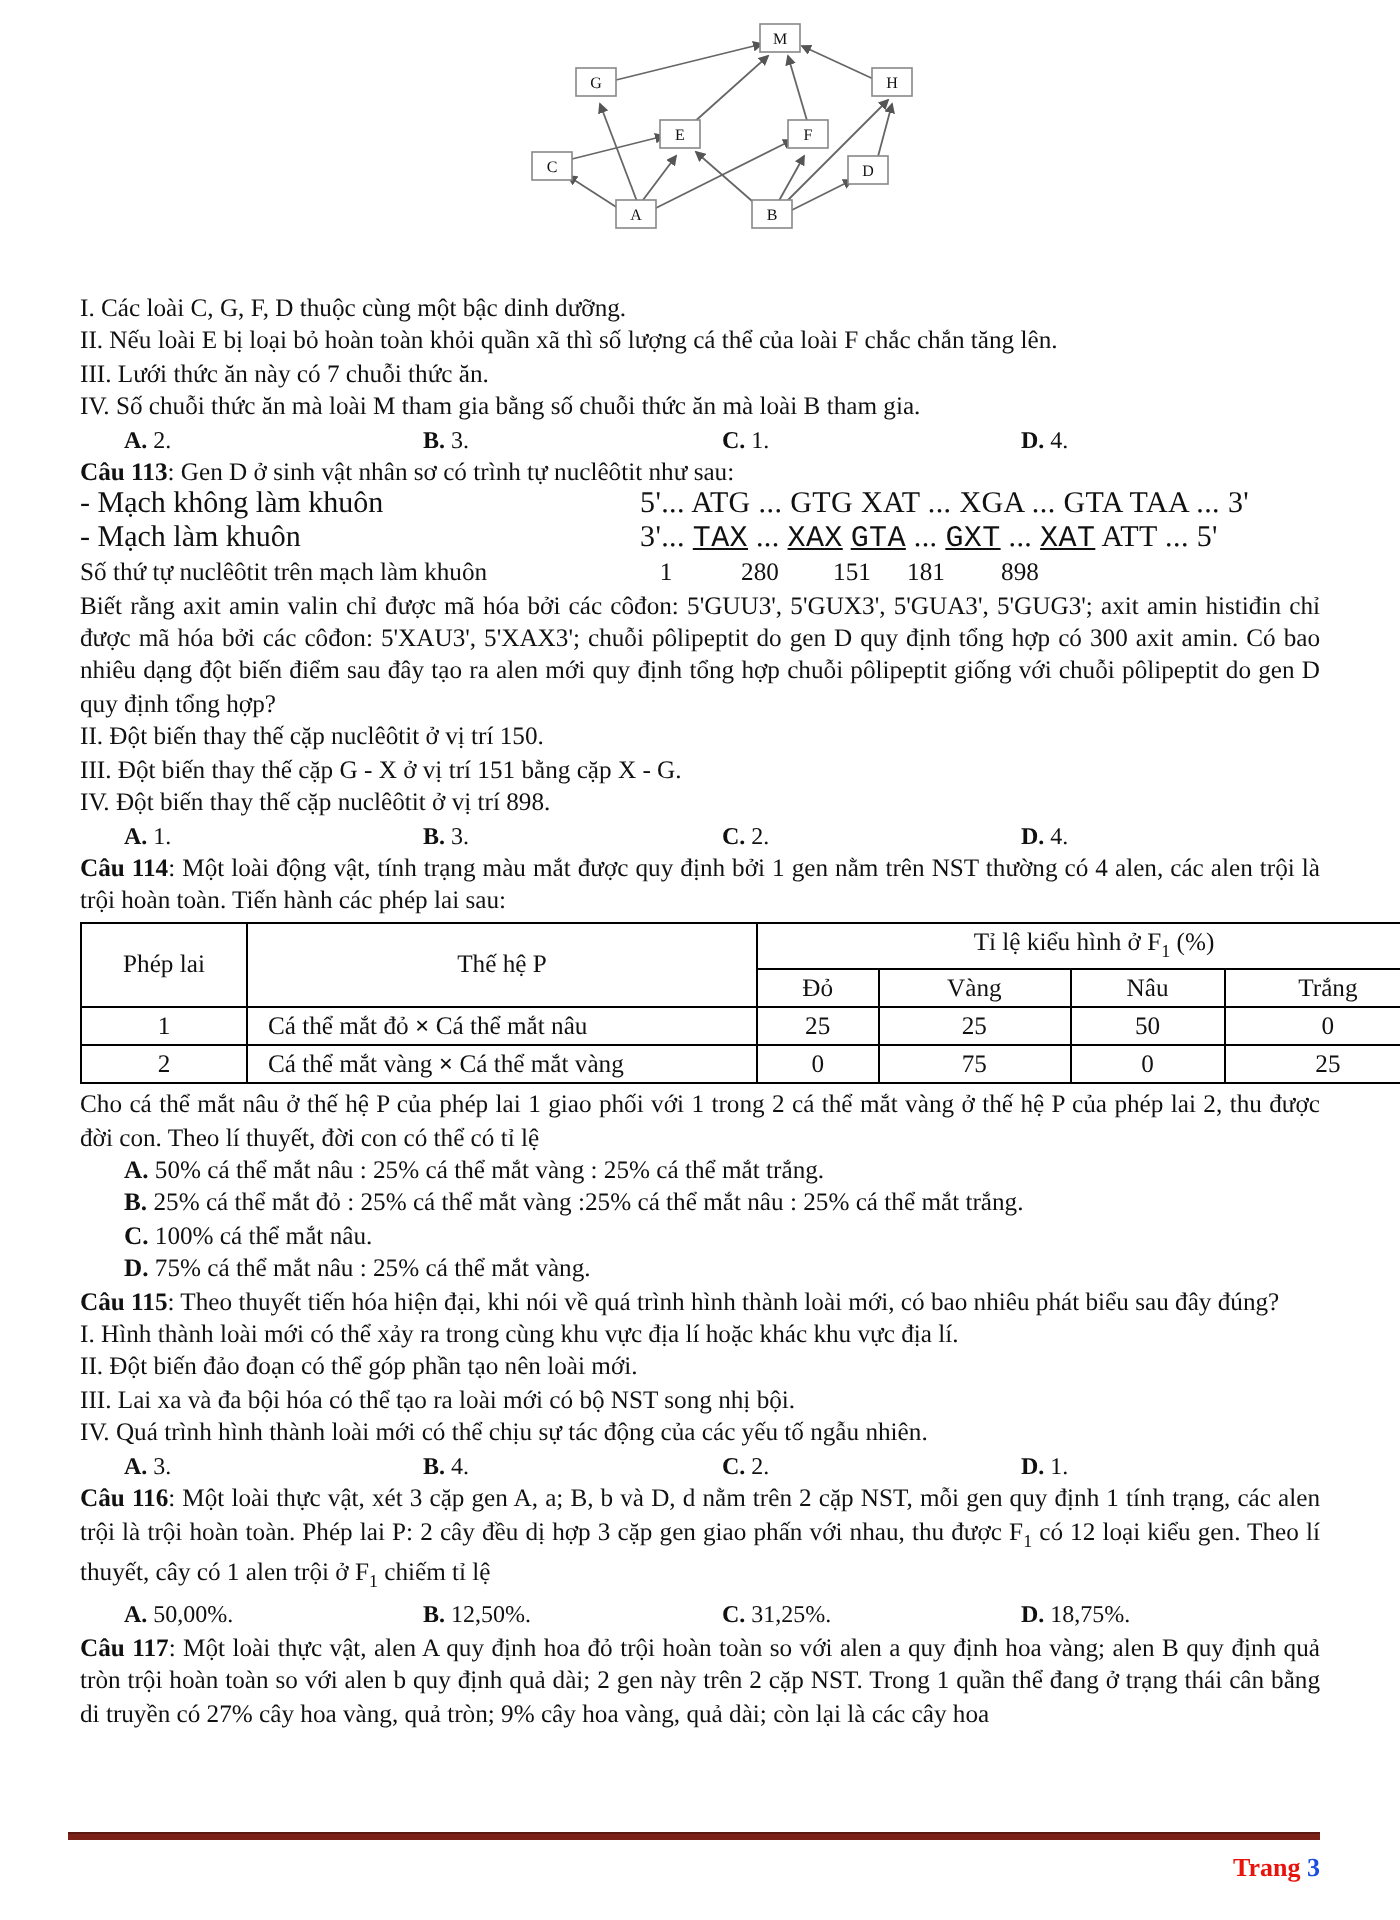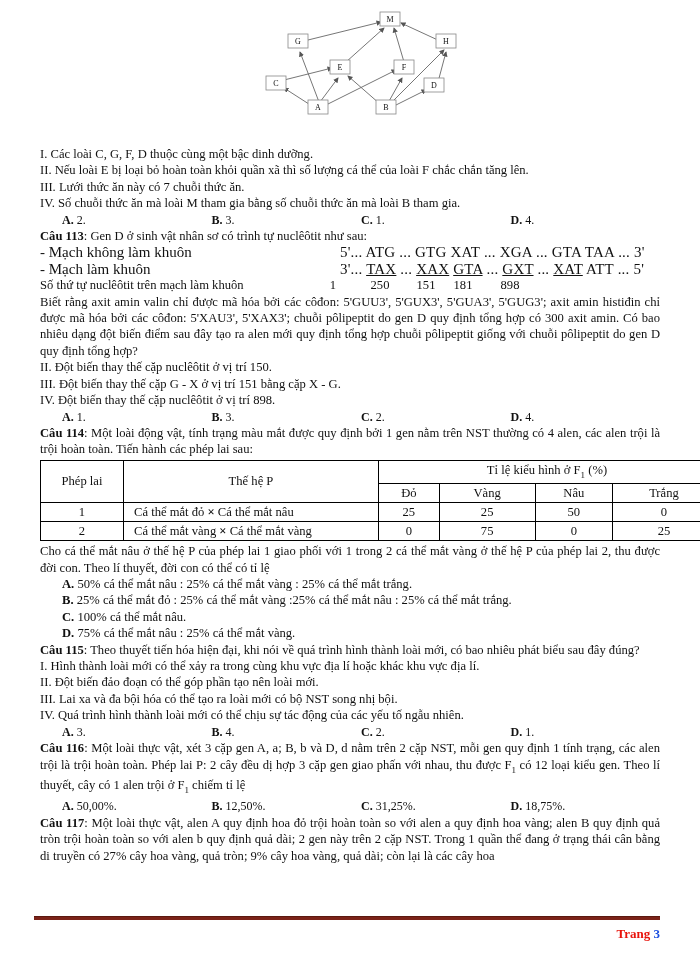--- a/index.html
+++ b/index.html
@@ -65,22 +65,22 @@
   .opts .opt { width: 170px; }
   .opt-letter { font-weight: bold; }
 
   
   .seqrow {
     display: flex;
     font-size: 15px;
     line-height: 16.4px;
   }
   .seqrow .lbl { width: 280px; }
-  .seqrow .val { letter-spacing: 0.2px; margin-left: 20px; }
-  .u { text-decoration: underline; }
+  .seqrow .val { letter-spacing: 0.2px; }
+  .u { text-decoration: underline; font-family: Liberation Mono, monospace; }
   .numrow {
     display: flex;
     font-size: 12.6px;
     line-height: 16.4px;
   }
   .numrow .lbl { width: 280px; }
   .numrow .n { display: inline-block; text-align: center; }
 
   
   table.cross {
@@ -217,21 +217,21 @@
   </div>
 
   <div class="seqrow">
     <span class="lbl">- Mạch làm khuôn</span>
     <span class="val"><span>3'... </span><span class="u">TAX</span><span> ... </span><span class="u">XAX</span><span> </span><span class="u">GTA</span><span> ... </span><span class="u">GXT</span><span> ... </span><span class="u">XAT</span><span> ATT ... 5'</span></span>
   </div>
 
   <div class="numrow">
     <span class="lbl">Số thứ tự nuclêôtit  trên mạch làm khuôn</span>
     <span class="n" style="width:26px">1</span>
-    <span class="n" style="width:68px">250</span>
+    <span class="n" style="width:68px">280</span>
     <span class="n" style="width:24px">151</span>
     <span class="n" style="width:50px">181</span>
     <span class="n" style="width:44px">898</span>
   </div>
 
   <div class="para">Biết rằng axit amin valin  chỉ được mã hóa bởi các côđon: 5'GUU3', 5'GUX3', 5'GUA3', 5'GUG3'; axit amin histiđin  chỉ được mã hóa bởi các côđon: 5'XAU3', 5'XAX3'; chuỗi pôlipeptit  do gen D quy định tổng hợp có 300 axit amin. Có bao nhiêu dạng đột biến điểm sau đây tạo ra alen mới quy định tổng hợp chuỗi pôlipeptit giống với chuỗi pôlipeptit  do gen D quy định tổng hợp?</div>
 
   <div class="line">II. Đột biến thay thế cặp nuclêôtit  ở vị trí 150.</div>
   <div class="line">III. Đột biến thay thế cặp G - X ở vị trí 151 bằng cặp X - G.</div>
   <div class="line">IV. Đột biến thay thế cặp nuclêôtit  ở vị trí 898.</div>

